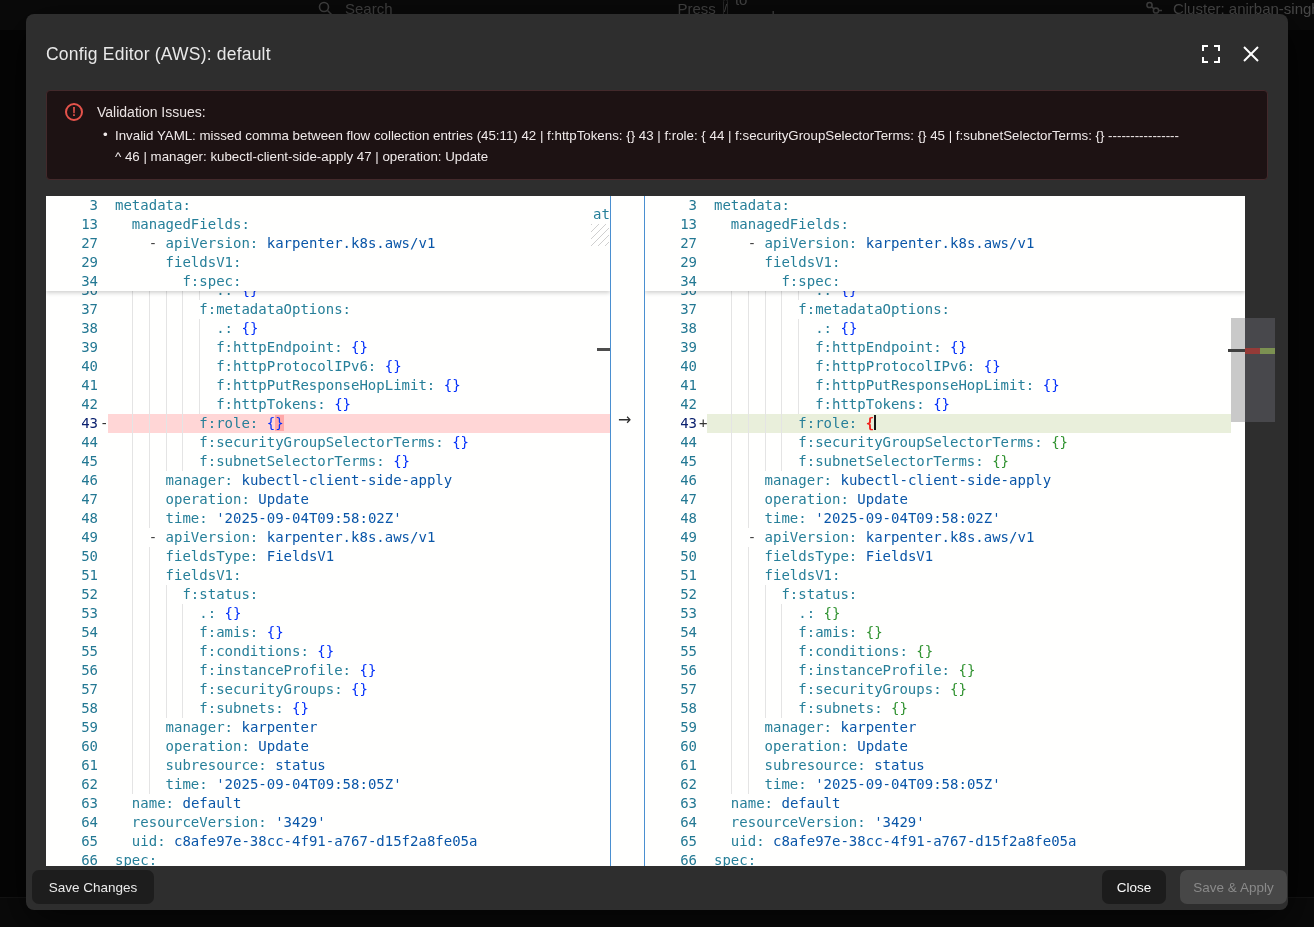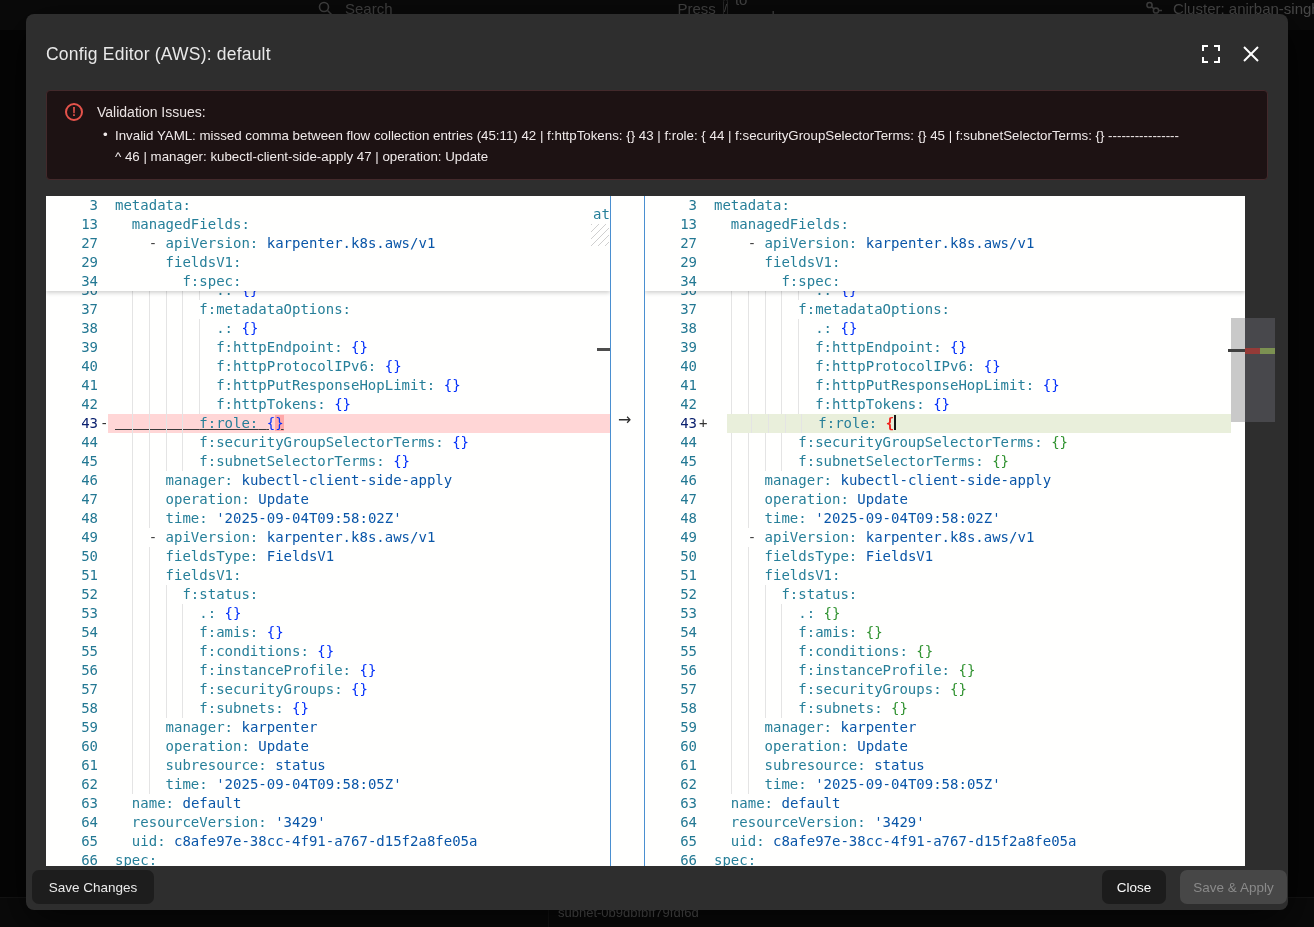--- a/index.html
+++ b/index.html
@@ -48,22 +48,22 @@
 
   .sticky { position:absolute; left:0; right:0; top:0; height:95px; background:#fffffe; z-index:5;
             box-shadow:0 2px 4px rgba(0,0,0,.18); }
   .rows { position:absolute; left:0; right:0; top:85px; z-index:1; }
   .crow { position:relative; height:19px; white-space:pre; }
   .ln   { position:absolute; left:0; top:0; width:52px; text-align:right; color:var(--ln); }
   .ln-active { color:#0b216f; }
   .sign { position:absolute; left:54px; top:0; color:#333; }
   .ctext{ position:absolute; left:62px; right:0; top:0; padding-left:7px; color:#3b3b3b; }
   #pane-right .ctext { right:14px; }
-  .crow.del .ctext { background:var(--del-line-bg);text-decoration:underline; }
-  .crow.add .ctext { background:var(--add-line-bg);margin-left:20px; }
+  .crow.del .ctext { background:var(--del-line-bg); }
+  .crow.add .ctext { background:var(--add-line-bg); }
   .g { position:absolute; top:0; width:1px; height:19px; background:#e4e4e4; }
   .k { color:var(--key); } .v { color:var(--val); } .dash { color:#444; }
   .b1 { color:var(--b1); } .b2 { color:var(--b2); } .berr { color:var(--berr); font-weight:bold; }
   .emph { background:var(--del-char-bg); }
   .cursor { display:inline-block; width:1.5px; height:15px; background:#151515; vertical-align:-2px; }
 
   .sticky-rem { position:absolute; left:547px; top:9px; z-index:6; color:var(--key); }
   .hatch { position:absolute; left:545px; top:28px; width:18px; height:22px; z-index:6;
            background:repeating-linear-gradient(135deg,#cfcfcf 0 1px,transparent 1px 5px); }
   .ovr-dash-l { position:absolute; left:551px; top:152px; width:13px; height:3px; background:#4d4d4d; z-index:7; }
@@ -110,21 +110,20 @@
             <circle cx="4.5" cy="5" r="2.6" fill="none" stroke="#8a8a8a" stroke-width="1.5"></circle>
             <circle cx="11" cy="10.5" r="2.6" fill="none" stroke="#8a8a8a" stroke-width="1.5"></circle>
             <line x1="6.5" y1="6.8" x2="9" y2="8.8" stroke="#8a8a8a" stroke-width="1.5"></line>
             <line x1="13.5" y1="10.5" x2="17" y2="10.5" stroke="#8a8a8a" stroke-width="1.5"></line>
           </svg>
       </span>
       <span class="tb-cluster">Cluster: anirban-singh</span>
     </div>
   </div>
   <div id="bgtable">
-      <div class="bgcell" style="left:548px;width:184px">subnet-0b9dbfbff79fdf6d</div>
     </div>
 </div>
 
 <div id="overlay"></div>
 
 <div id="modal">
   <div id="modal-title">Config Editor (AWS): default</div>
 
   <button class="hdr-btn" id="btn-full" title="Toggle fullscreen">
     <span>

